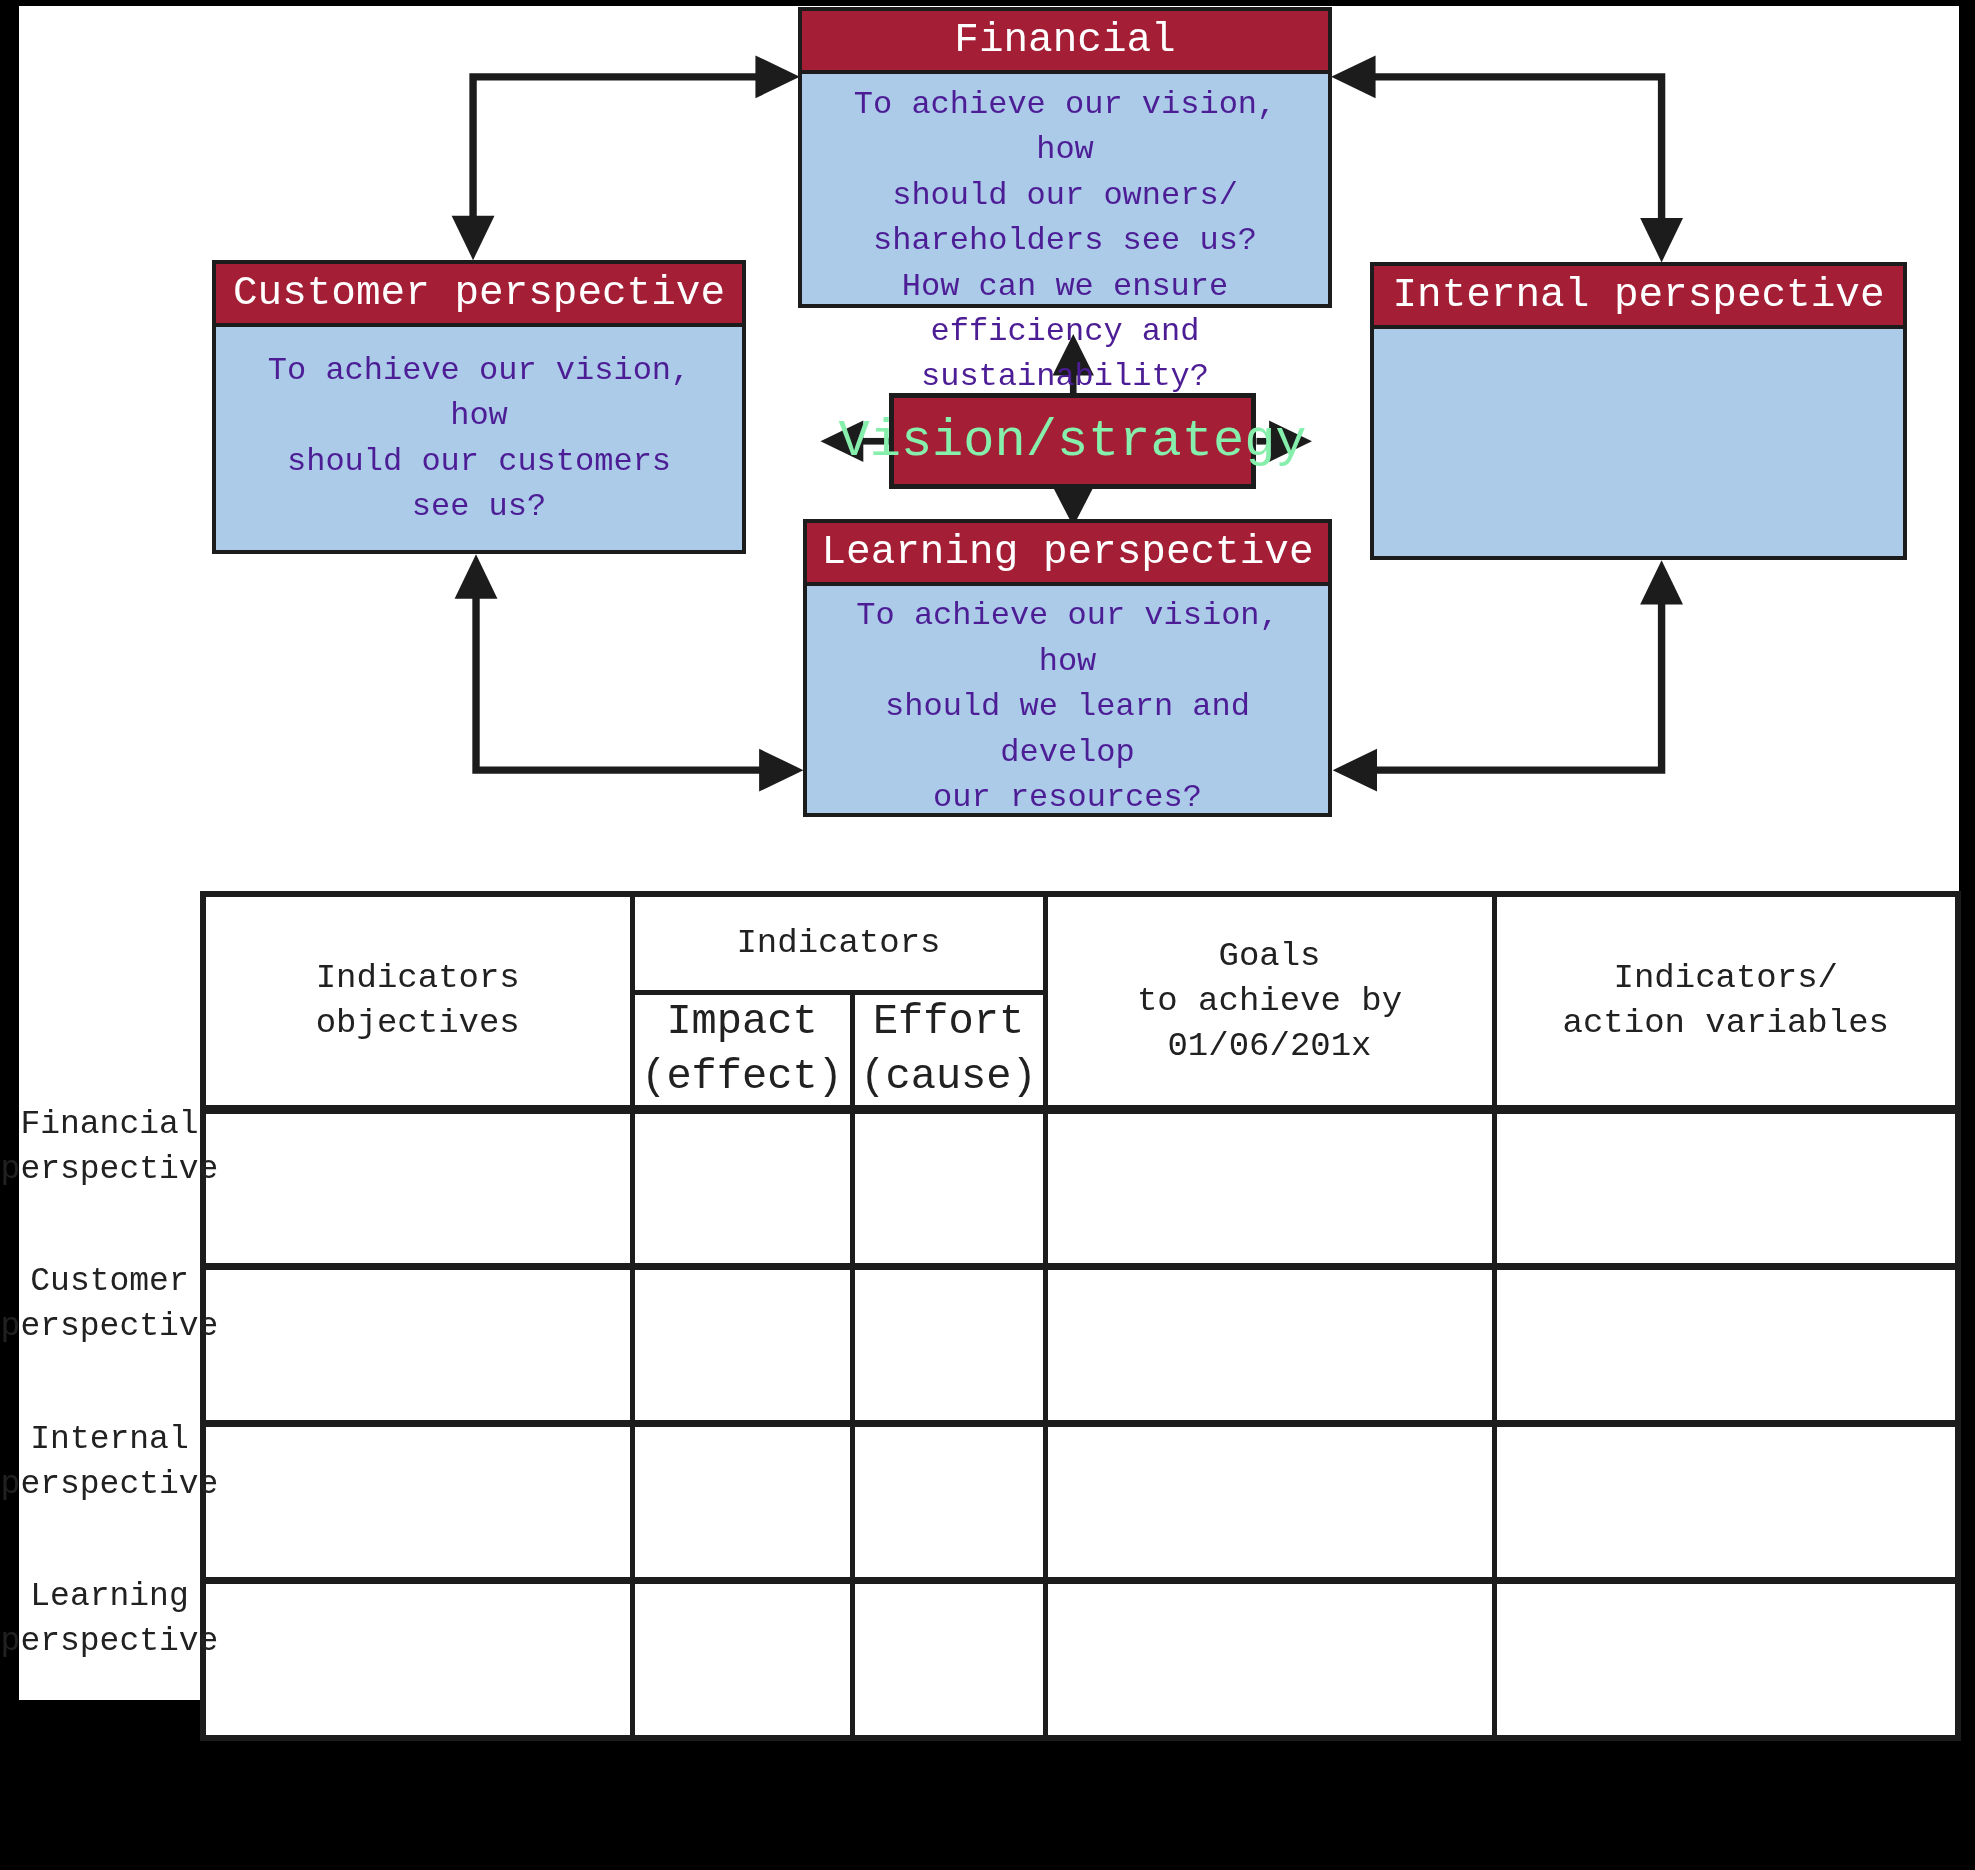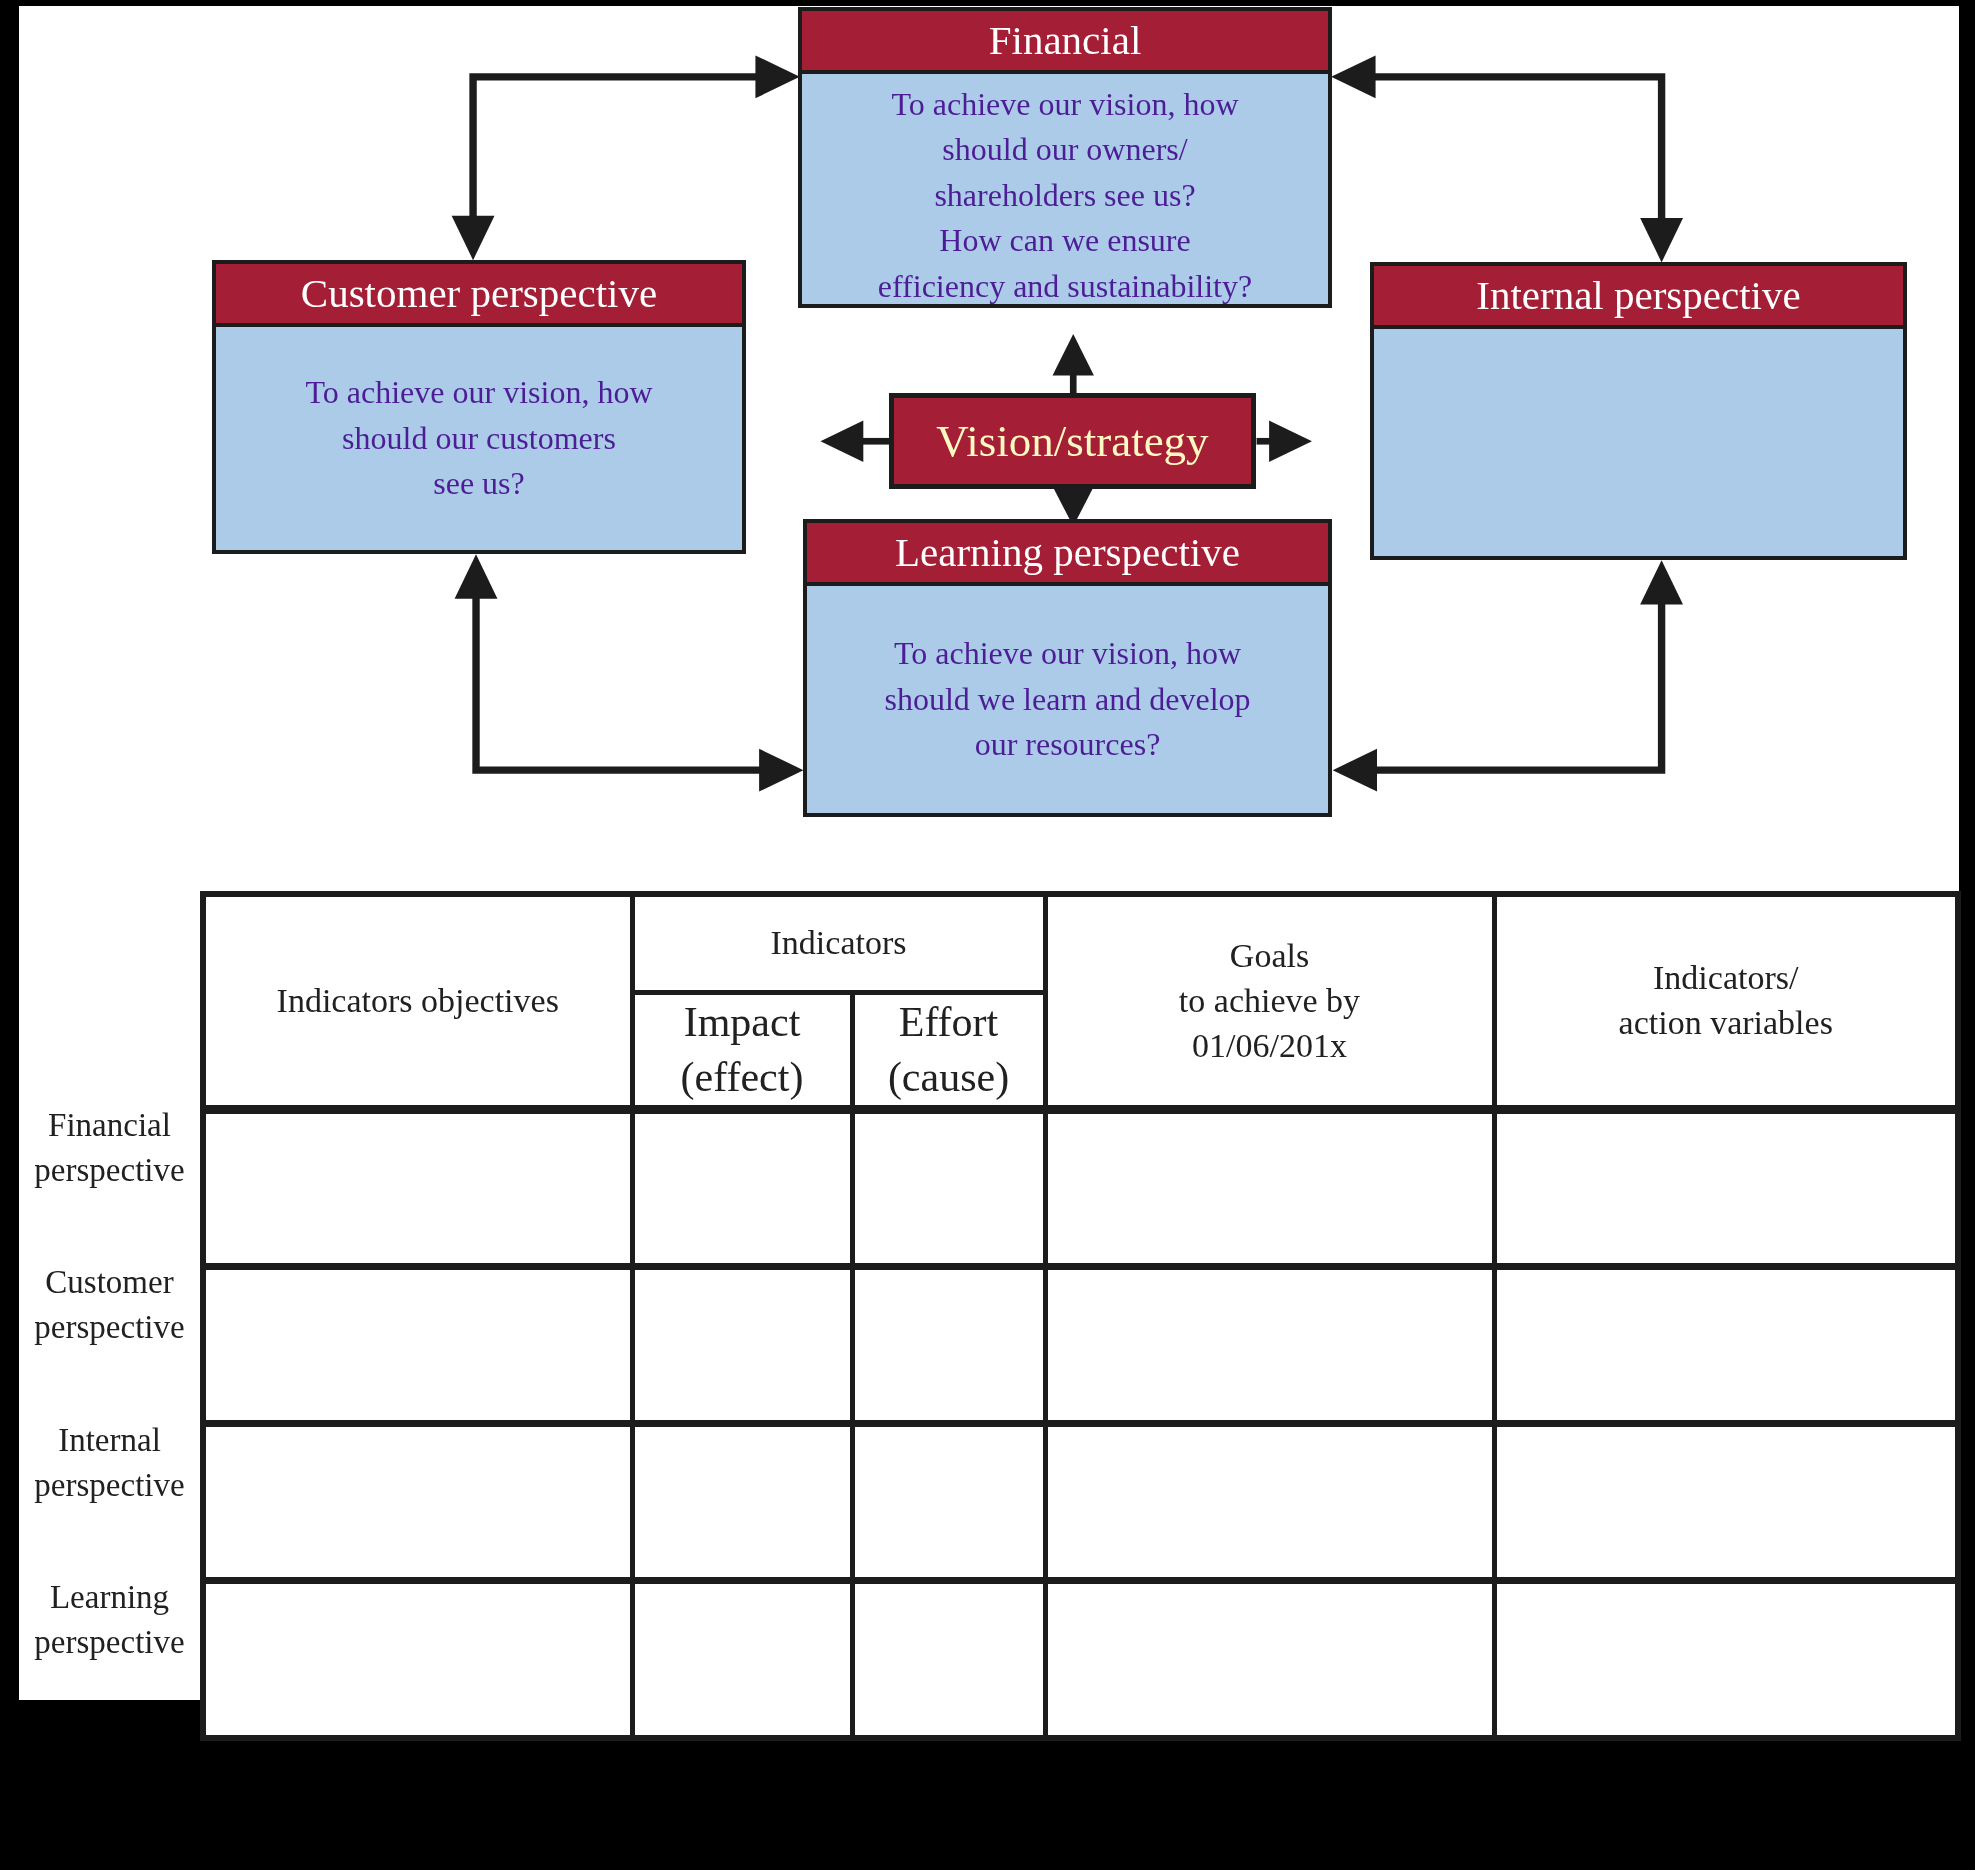--- a/index.html
+++ b/index.html
@@ -1,21 +1,21 @@
 <!DOCTYPE html>
 <html style="font-size:12px"><head>
 <meta charset="utf-8">
 <style>
   html,body{margin:0;padding:0;background:#000;}
   *{box-sizing:border-box;}
   .canvas{
     position:relative;
     width:1975px;height:1870px;
     background:#000;
-    font-family:Liberation Serif, serif;
+    font-family:Liberation Mono, monospace;
     color:#212121;
     overflow:hidden;
   }
   .white-area{
     position:absolute;left:18.5px;top:6px;width:1940px;height:1694px;
     background:#fff;
   }
   
   .pbox{
     position:absolute;
@@ -41,21 +41,21 @@
     color:#4c1d95;
     padding:7.4px 15px;
   }
   .box-financial{left:798px;top:7.4px;width:534px;height:301px;}
   .box-customer{left:212px;top:260px;width:534px;height:294px;}
   .box-internal{left:1370px;top:262px;width:537px;height:298px;}
   .box-learning{left:803px;top:519px;width:529px;height:298px;}
   .vision-box{
     position:absolute;left:889px;top:393px;width:367px;height:96px;
     background:#a41e36;border:5.2px solid #1c1c1c;
-    color:#fef9c3;font-size:45px;
+    color:#86efac;font-size:52px;
     display:flex;align-items:center;justify-content:center;
     text-align:center;
   }
   .arrow-layer{position:absolute;left:0;top:0;width:1975px;height:1870px;pointer-events:none;}
   
   .bsc-table{
     position:absolute;left:200px;top:891px;
     border-collapse:collapse;
     table-layout:fixed;
     background:#fff;

